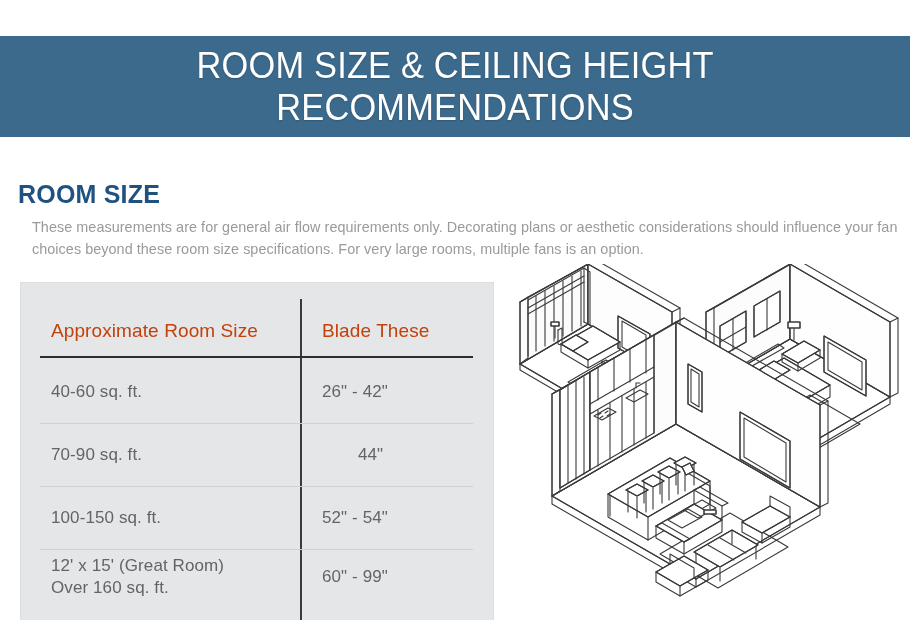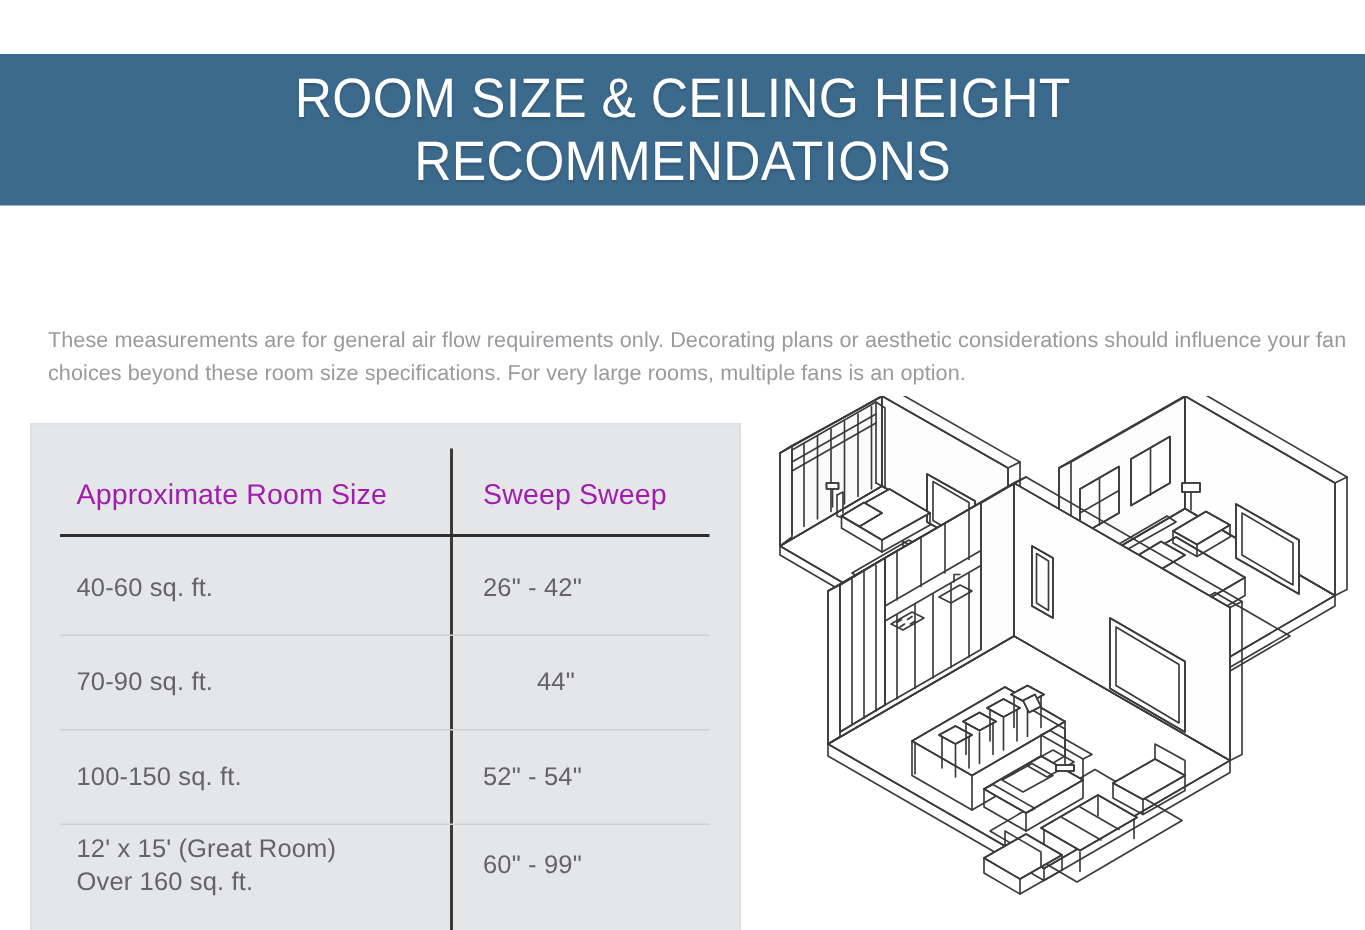--- a/index.html
+++ b/index.html
@@ -59,21 +59,21 @@
     background:#2e2e2e;
   }
   .row {
     position:absolute; left:0; width:100%;
     display:flex; align-items:center;
   }
   .row .c1 { width:279px; padding-left:30px; }
   .row .c2 { flex:1; padding-left:22px; }
   .head-row { top:28px; height:40px; }
   .head-row .c1, .head-row .c2 {
-    font-size:19px; color:#a21caf; letter-spacing:0.1px;
+    font-size:19px; color:#c2410c; letter-spacing:0.1px;
   }
   .data-row { height:62px; }
   .data-row .c1, .data-row .c2 {
     font-size:17px; color:#646468; letter-spacing:0.1px; line-height:22px;
   }
   .r1 { top:78px; }
   .r2 { top:141px;gap:36px; }
   .r3 { top:204px; }
   .r4 { top:257px; height:74px; }
   .sep {
@@ -91,32 +91,33 @@
 </head>
 <body>
 
 <div class="page">
 
   <div class="banner">
     <div class="banner-title">ROOM SIZE &amp; CEILING HEIGHT
 RECOMMENDATIONS</div>
   </div>
 
+  <div class="section-heading">ROOM SIZE</div>
 
   <div class="intro">These measurements are for general air flow requirements only. Decorating plans or aesthetic considerations should influence your fan choices beyond these room size specifications. For very large rooms, multiple fans is an option.</div>
 
   <div class="table-panel">
     <div class="tbl">
 
       <div class="v-divider"></div>
       <div class="head-rule"></div>
 
       <div class="row head-row">
         <div class="c1">Approximate Room Size</div>
-        <div class="c2">Sweep Sweep</div>
+        <div class="c2">Blade These</div>
       </div>
 
       <div class="row data-row r1">
         <div class="c1">40-60 sq. ft.</div>
         <div class="c2">26" - 42"</div>
       </div>
       <div class="sep s1"></div>
 
       <div class="row data-row r2">
         <div class="c1">70-90 sq. ft.</div>

